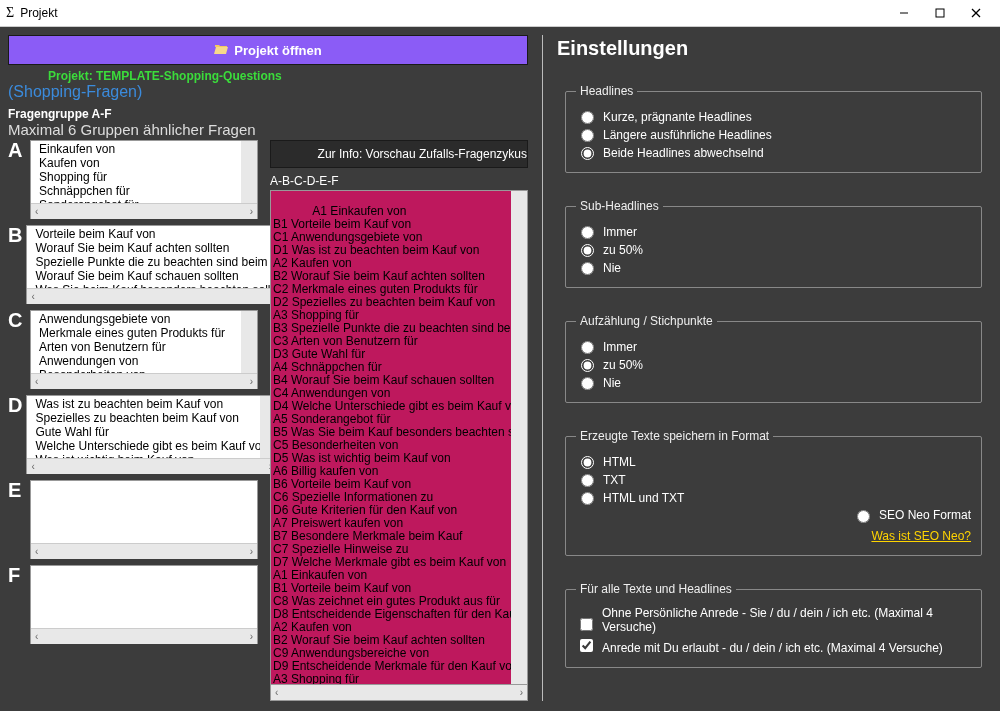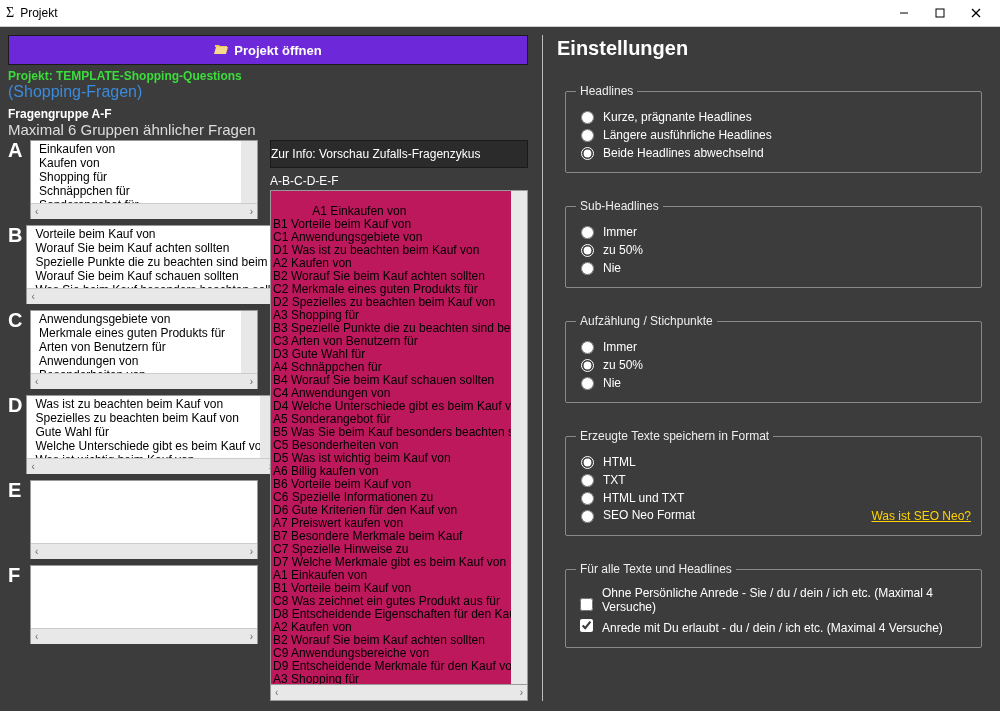--- a/index.html
+++ b/index.html
@@ -6,37 +6,37 @@
   .window{width:1000px;height:711px;background:#3c3c3c;display:flex;flex-direction:column;box-sizing:border-box;position:relative;}
   
   .titlebar{height:26px;background:#fff;color:#000;display:flex;align-items:center;padding:0 6px;border-bottom:1px solid #ccc;}
   .titlebar .sigma{font-family:"Times New Roman",serif;font-size:14px;margin-right:6px;}
   .titlebar .spacer{flex:1;}
   .winbtn{width:36px;height:26px;display:flex;align-items:center;justify-content:center;font-size:12px;color:#000;}
   .winbtn svg{width:10px;height:10px;}
   
   .body{flex:1;display:flex;padding:8px 10px 10px 8px;gap:8px;min-height:0;}
   .leftcol{width:520px;display:flex;flex-direction:column;min-height:0;}
-  .openbtn{background:#6d28d9;border:1px solid #1a1a1a;color:#fff;height:28px;display:flex;align-items:center;justify-content:center;font-weight:bold;font-size:13px;gap:6px;cursor:pointer;}
-  .proj-line{color:#3bdc3b;font-weight:bold;margin-top:4px;font-size:12px;}
+  .openbtn{background:#8b5cf6;border:1px solid #1a1a1a;color:#fff;height:28px;display:flex;align-items:center;justify-content:center;font-weight:bold;font-size:13px;gap:6px;cursor:pointer;}
+  .proj-line{color:#3bdc3b;font-weight:bold;margin-top:4px;font-size:12px;margin-left:40px;}
   .proj-sub{color:#3b8bdc;font-size:16px;}
   .grp-title{font-weight:bold;margin-top:6px;font-size:12px;}
   .grp-sub{font-size:15px;color:#ddd;}
   .groupsrow{display:flex;gap:12px;flex:1;min-height:0;margin-top:2px;}
   .groups-left{width:250px;display:flex;flex-direction:column;gap:6px;}
   .group-block{display:flex;gap:4px;}
   .group-letter{width:18px;font-size:20px;font-weight:bold;color:#fff;line-height:1;}
   .textarea-wrap{flex:1;height:78px;background:#fff;color:#000;border:1px solid #999;border-bottom:none;display:flex;flex-direction:column;}
   .textarea-inner{flex:1;white-space:pre;overflow:hidden;padding:1px 8px;font-size:12px;line-height:14px;position:relative;}
   .vscroll-hint{position:absolute;right:0;top:0;width:16px;height:100%;background:#e8e8e8;}
   .hscroll{height:15px;background:#e8e8e8;display:flex;align-items:center;justify-content:space-between;border-top:1px solid #ccc;}
   .hscroll span{font-size:10px;color:#666;padding:0 4px;}
   
   .preview-col{flex:1;display:flex;flex-direction:column;min-height:0;min-width:0;}
-  .preview-btn{background:#2b2b2b;border:1px solid #1a1a1a;color:#fff;height:26px;display:flex;align-items:center;justify-content:flex-start;font-size:12px;cursor:pointer;margin-top:0px;}
+  .preview-btn{background:#2b2b2b;border:1px solid #1a1a1a;color:#fff;height:26px;display:flex;align-items:center;justify-content:flex-end;font-size:12px;cursor:pointer;margin-top:0px;}
   .preview-label{margin:6px 0 2px 0;font-size:12px;color:#fff;}
   .preview-box{flex:1;background:#be185d;color:#000;border:1px solid #999;font-size:12px;line-height:13px;white-space:pre;overflow:hidden;min-height:0;padding:1px 2px;position:relative;}
   .preview-box .vscroll-hint{display:block;}
   .preview-hscroll{height:15px;background:#e8e8e8;display:flex;align-items:center;justify-content:space-between;border:1px solid #999;border-top:none;}
   .preview-hscroll span{font-size:10px;color:#666;padding:0 4px;}
   
   .vr{width:1px;background:#bbb;margin:0 6px;}
   .rightcol{flex:1;display:flex;flex-direction:column;gap:10px;padding-top:2px;}
   .rightcol h1{font-size:20px;font-weight:bold;margin:0 0 6px 0;}
   fieldset{border:1px solid #888;border-radius:2px;padding:8px 10px 10px 10px;margin:8px;}
@@ -295,21 +295,21 @@
               <span>HTML</span>
             </label>
             <label class="opt">
               <input type="radio" name="format" style="">
               <span>TXT</span>
             </label>
             <label class="opt">
               <input type="radio" name="format" style="">
               <span>HTML und TXT</span>
             </label>
-            <label class="opt" style="display: flex; justify-content: space-between; width: 100%;">
+            <label class="opt" style="display: flex; justify-content: space-between; width: 100%; flex-direction: column;">
               <span style="display: flex; align-items: center; gap: 6px;">
                 <input type="radio" name="format" style="">
                 <span>SEO Neo Format</span>
               </span>
               <a class="link" href="#">Was ist SEO Neo?</a>
             </label>
           </div>
       </fieldset>
 
       <fieldset>

